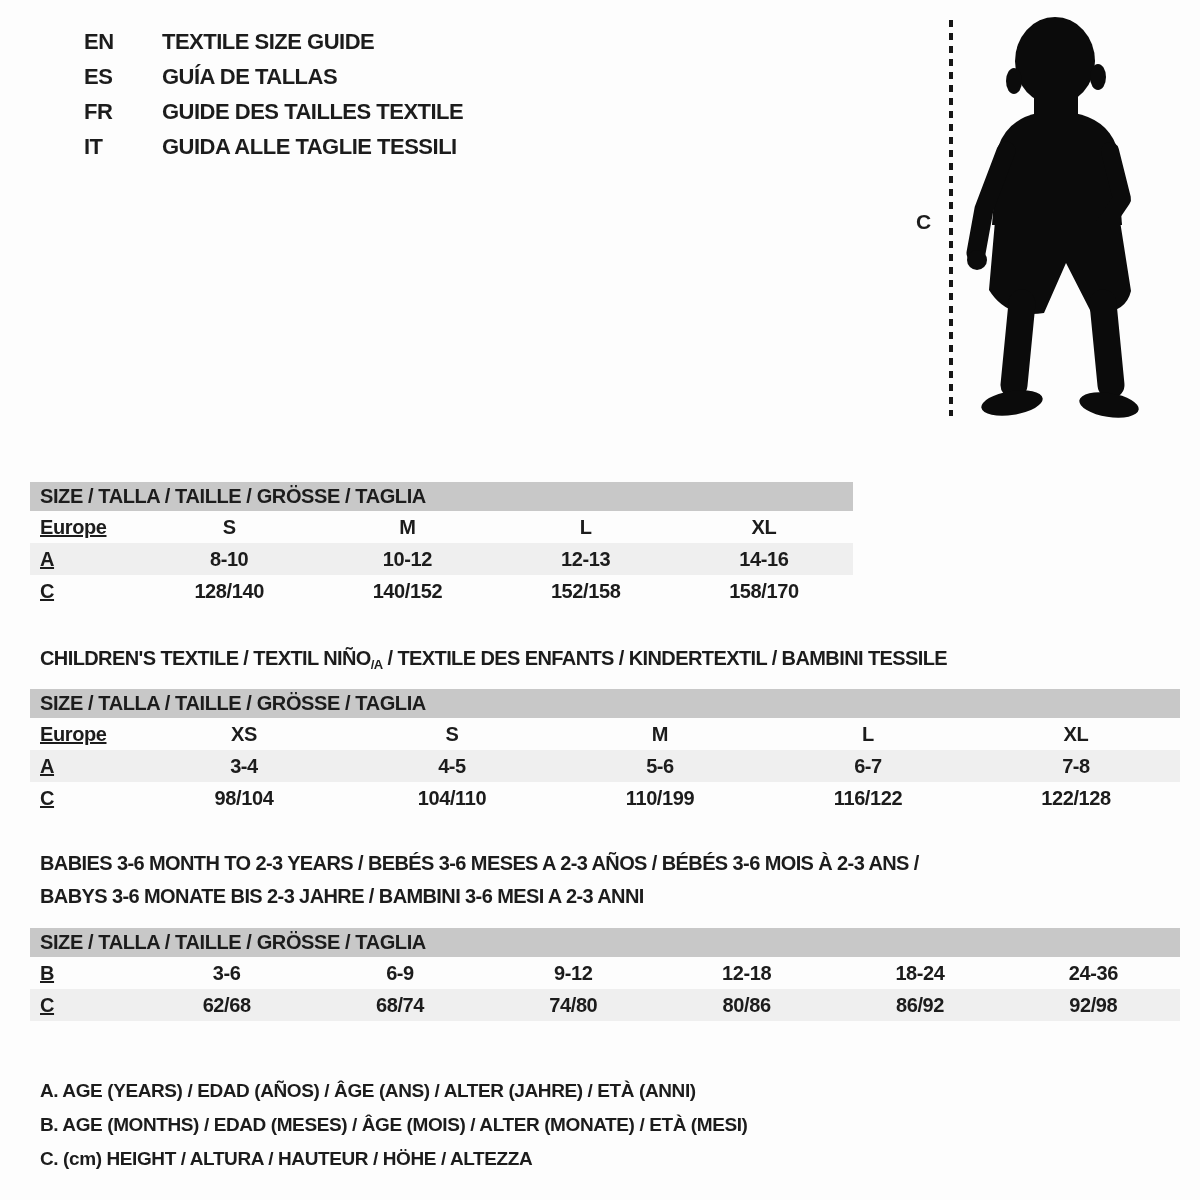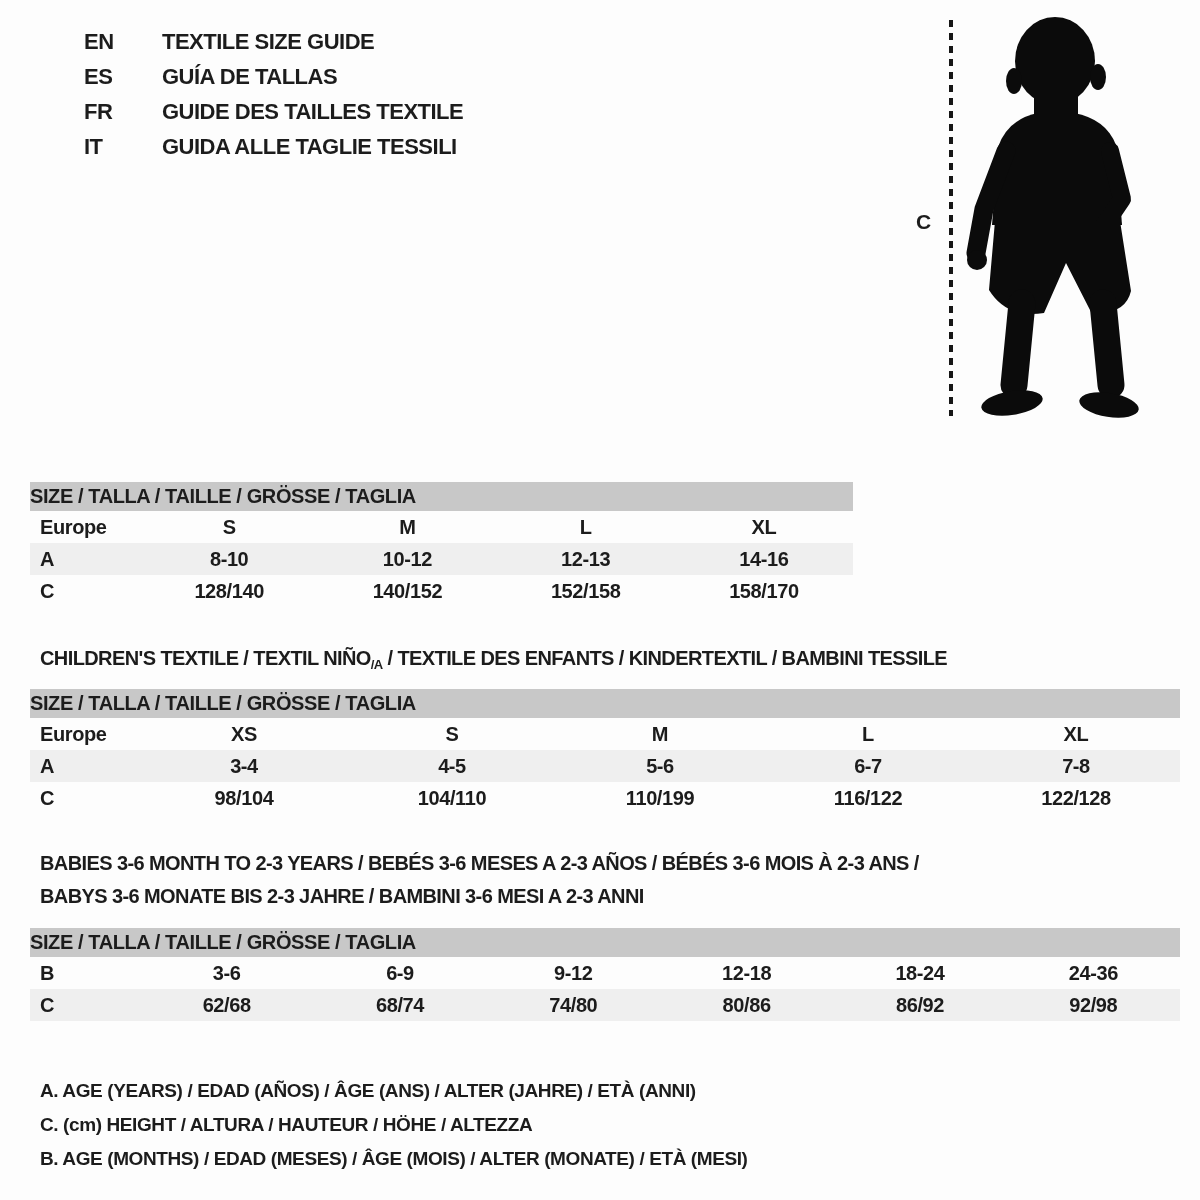--- a/index.html
+++ b/index.html
@@ -39,25 +39,25 @@
   .title-babies-1 { top: 852px; }
   .title-babies-2 { top: 885px; }
 
   
   .tbl { position: absolute; left: 30px; font-size: 20px; letter-spacing: -0.4px; }
   .tbl-junior   { top: 482px; width: 823px; }
   .tbl-children { top: 689px; width: 1150px; }
   .tbl-babies   { top: 928px; width: 1150px; }
   .tbl-head {
     background: var(--table-header-bg, #c8c8c8);
-    height: 29px; display: flex; align-items: center; 
+    height: 29px; display: flex; align-items: center; padding-left: 10px;
   }
   .tbl-row { display: flex; height: 32px; align-items: center; }
   .tbl-row.alt { background: var(--row-alt-bg, #efefef); }
-  .tbl-row .lbl { width: 110px; padding-left: 10px; }
+  .tbl-row .lbl { width: 110px; padding-left: 10px; text-decoration: underline; }
   .tbl-row .val { flex: 1; text-align: center; }
 
   
   .legend { position: absolute; left: 40px; top: 1074px; }
   .legend-line { height: 34px; display: flex; align-items: center; font-size: 19px; letter-spacing: -0.4px; white-space: nowrap; }
 </style>
 </head>
 <body>
 
 <div class="canvas">
@@ -183,17 +183,17 @@
       <span class="val">68/74</span>
       <span class="val">74/80</span>
       <span class="val">80/86</span>
       <span class="val">86/92</span>
       <span class="val">92/98</span>
     </div>
   </div>
 
   <div class="legend">
     <div class="legend-line">A. AGE (YEARS) / EDAD (AÑOS) / ÂGE (ANS) / ALTER (JAHRE) / ETÀ (ANNI)</div>
+    <div class="legend-line">B. AGE (MONTHS) / EDAD (MESES) / ÂGE (MOIS) / ALTER (MONATE) / ETÀ (MESI)</div>
     <div class="legend-line">C. (cm) HEIGHT / ALTURA / HAUTEUR / HÖHE / ALTEZZA</div>
-    <div class="legend-line">B. AGE (MONTHS) / EDAD (MESES) / ÂGE (MOIS) / ALTER (MONATE) / ETÀ (MESI)</div>
   </div>
 
 </div>
 
 </body></html>

